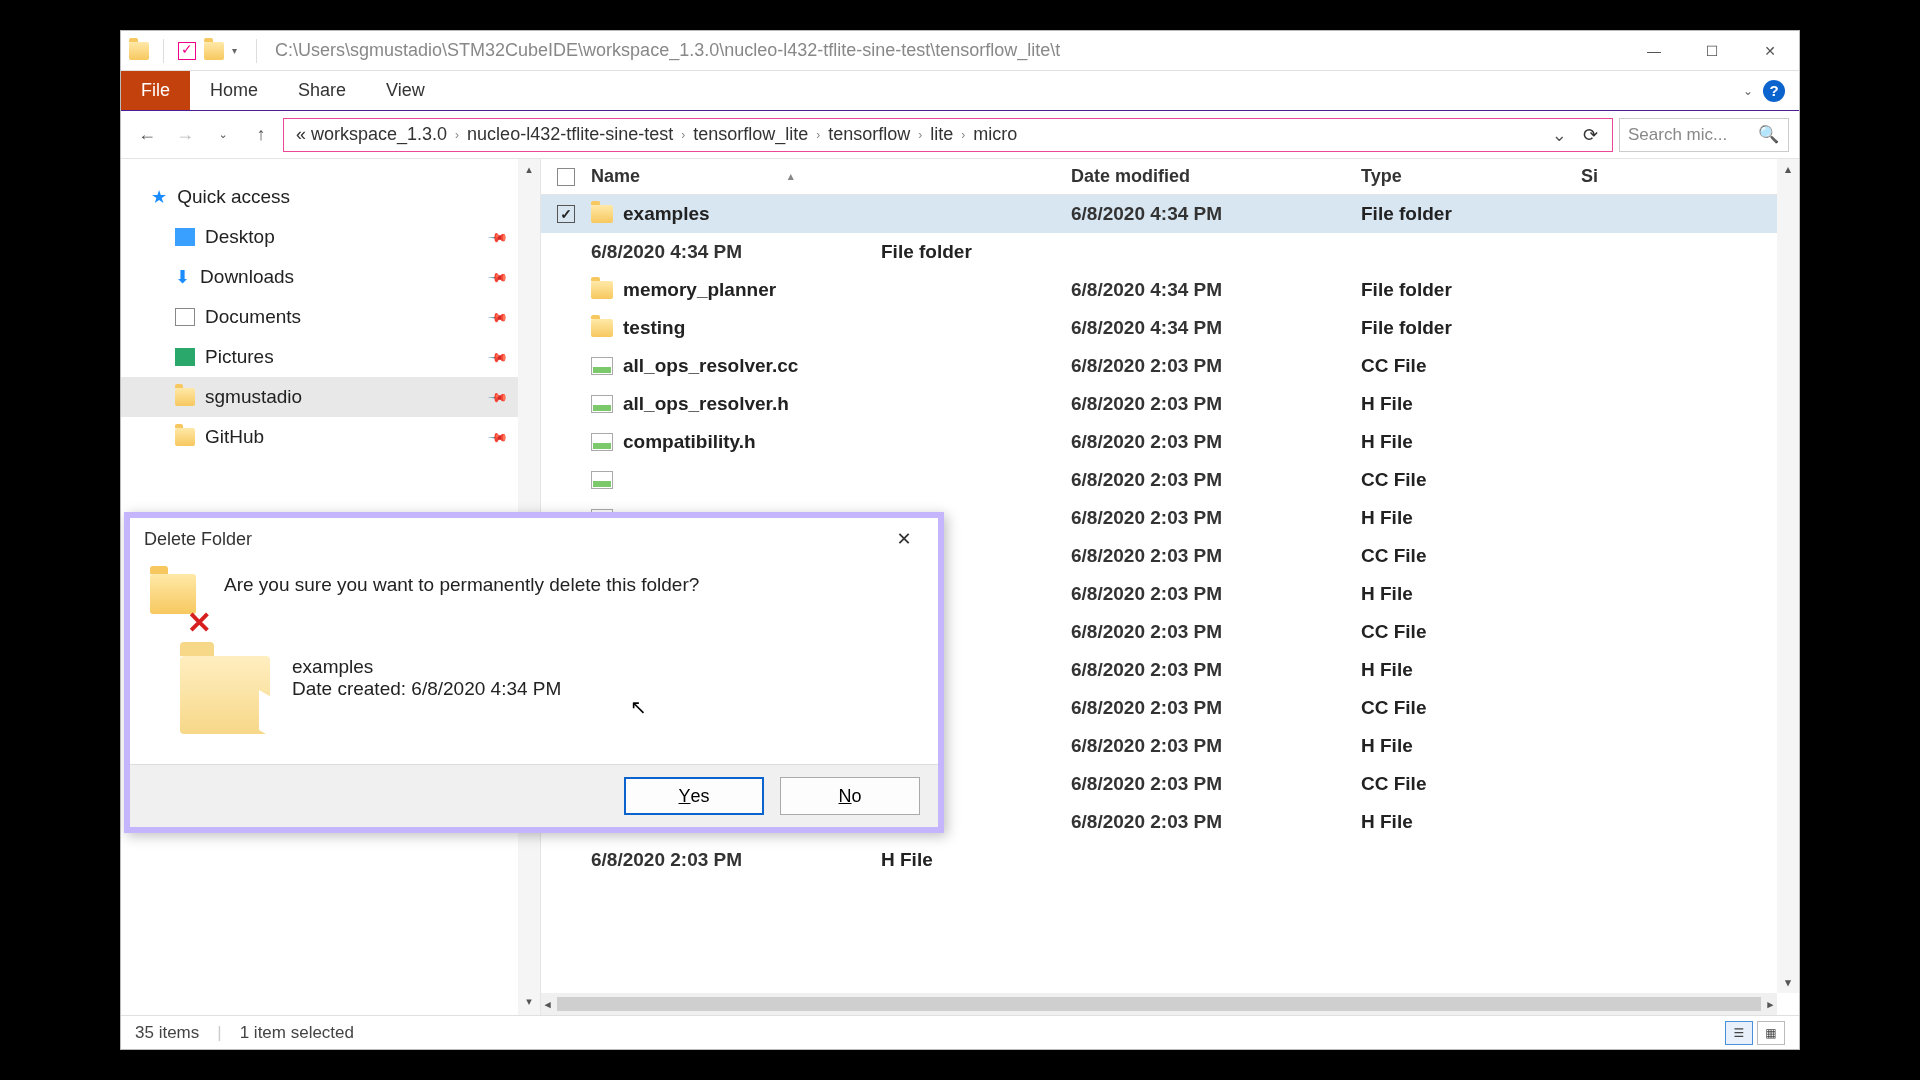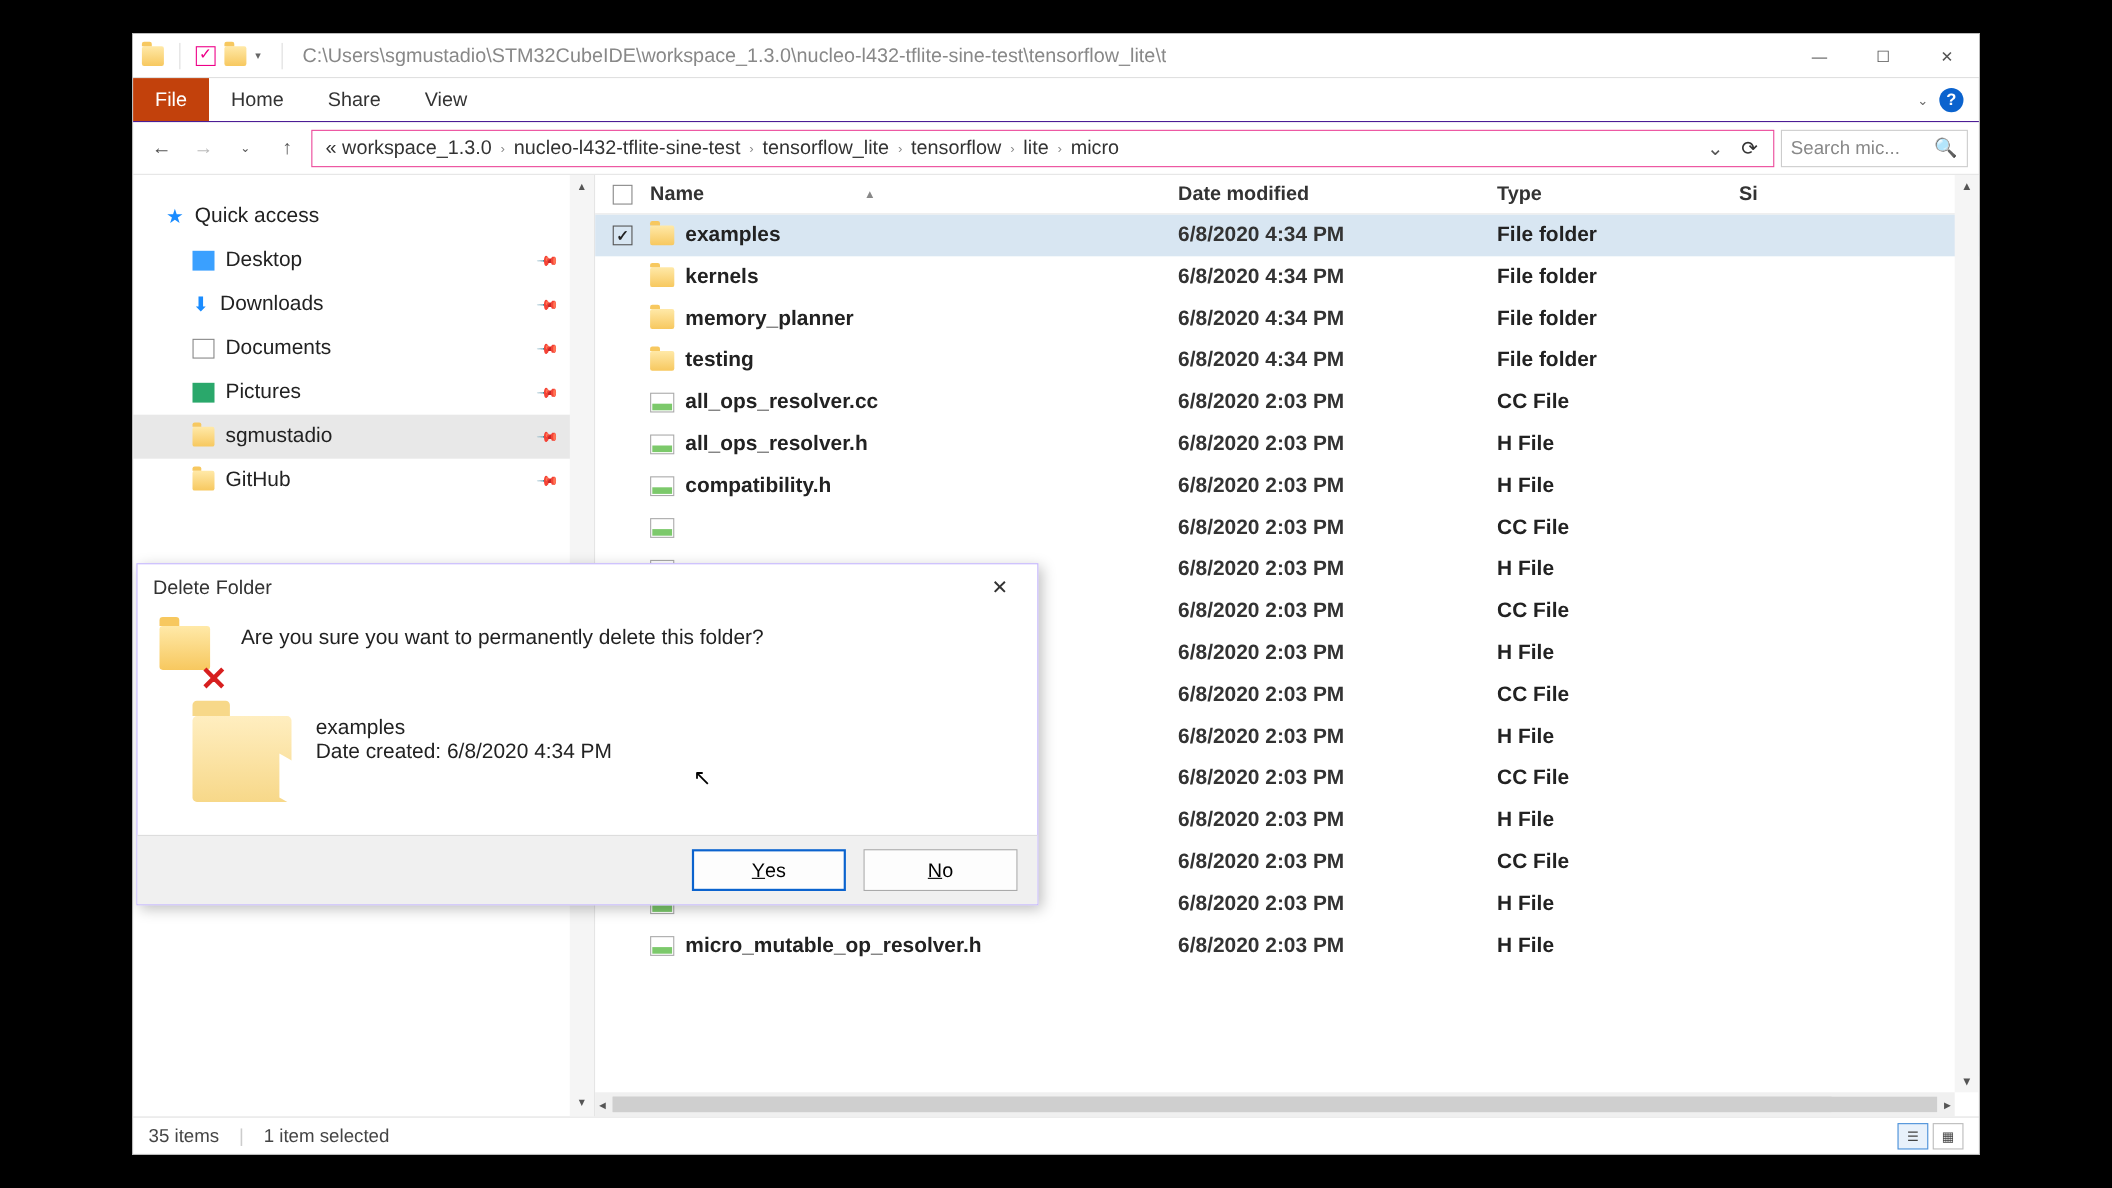--- a/index.html
+++ b/index.html
@@ -73,21 +73,21 @@
 .main-scroll { position:absolute; right:0; top:0; bottom:22px; width:22px; background:#f5f5f5; display:flex; flex-direction:column; align-items:center; justify-content:space-between;}
 .main-scroll .arrow { font-size:11px; color:#555; padding:4px 0;}
 .h-scroll { position:absolute; bottom:0; left:0; right:22px; height:22px; background:#f0f0f0; display:flex; align-items:center; justify-content:space-between; padding:0 4px;}
 .h-scroll .track { flex:1; height:14px; background:#cfcfcf; margin:0 6px; position:relative;}
 .h-scroll .thumb { position:absolute; left:0; width:92%; top:0; bottom:0; background:#cfcfcf;}
 .h-scroll .arrow { font-size:11px; color:#555;}
 .status { height:34px; border-top:1px solid #e0e0e0; display:flex; align-items:center; padding:0 14px; font-size:17px; color:#444; gap:18px;}
 .status .views { margin-left:auto; display:flex; gap:4px;}
 .status .vbtn { width:28px; height:24px; border:1px solid #bbb; display:flex; align-items:center; justify-content:center; font-size:12px;}
 .status .vbtn.act { border-color:#4a90d9; background:#e8f1fb;}
-.dialog { position:absolute; left:124px; top:512px; width:820px; background:#fff; border:1px solid #c4b5fd; box-shadow: 3px 3px 12px rgba(0,0,0,0.25);}
+.dialog { position:absolute; left:124px; top:512px; width:820px; background:#fff; border:6px solid #c4b5fd; box-shadow: 3px 3px 12px rgba(0,0,0,0.25);}
 .dlg-title { height:42px; display:flex; align-items:center; padding:0 14px; font-size:18px; color:#333;}
 .dlg-close { margin-left:auto; width:40px; height:30px; display:flex; align-items:center; justify-content:center; font-size:18px; color:#333;}
 .dlg-body { padding: 14px 20px 10px 20px; display:flex; gap:18px;}
 .dlg-icon { width:56px; height:60px; position:relative; flex-shrink:0;}
 .dlg-icon .fold { width:46px; height:40px; background:linear-gradient(#ffe9a8,#f7c85f); border-radius:3px; position:relative;}
 .dlg-icon .fold::before { content:""; position:absolute; top:-8px; left:0; width:18px; height:8px; background:#f7c85f; border-radius:3px 3px 0 0;}
 .dlg-icon .x { position:absolute; bottom:-6px; right:-6px; color:#d71f1f; font-size:30px; font-weight:bold;}
 .dlg-text { font-size:19px; color:#222;}
 .dlg-item { display:flex; gap:22px; padding: 12px 20px 30px 50px; align-items:flex-start;}
 .dlg-bigfold { width:90px; height:78px; background:linear-gradient(#ffeec0,#f7d889); border-radius:4px; position:relative; flex-shrink:0;}
@@ -231,24 +231,20 @@
             </div>
             <div class="c-name">
               <span class="f-icon f-folder"></span>
               <span>examples</span>
             </div>
             <div class="c-date">6/8/2020 4:34 PM</div>
             <div class="c-type">File folder</div>
           </div>
           <div class="row">
             <div class="c-check"></div>
-            <div class="c-name">
-              <span class="f-icon f-folder"></span>
-              <span>kernels</span>
-            </div>
             <div class="c-date">6/8/2020 4:34 PM</div>
             <div class="c-type">File folder</div>
           </div>
           <div class="row">
             <div class="c-check"></div>
             <div class="c-name">
               <span class="f-icon f-folder"></span>
               <span>memory_planner</span>
             </div>
             <div class="c-date">6/8/2020 4:34 PM</div>
@@ -375,24 +371,20 @@
             <div class="c-check"></div>
             <div class="c-name">
               <span class="f-icon f-file"></span>
               <span></span>
             </div>
             <div class="c-date">6/8/2020 2:03 PM</div>
             <div class="c-type">H File</div>
           </div>
           <div class="row">
             <div class="c-check"></div>
-            <div class="c-name">
-              <span class="f-icon f-file"></span>
-              <span>micro_mutable_op_resolver.h</span>
-            </div>
             <div class="c-date">6/8/2020 2:03 PM</div>
             <div class="c-type">H File</div>
           </div>
         </div>
       <div class="main-scroll">
         <span class="arrow">▴</span>
         <span class="arrow">▾</span>
       </div>
       <div class="h-scroll">
         <span class="arrow">◂</span>

